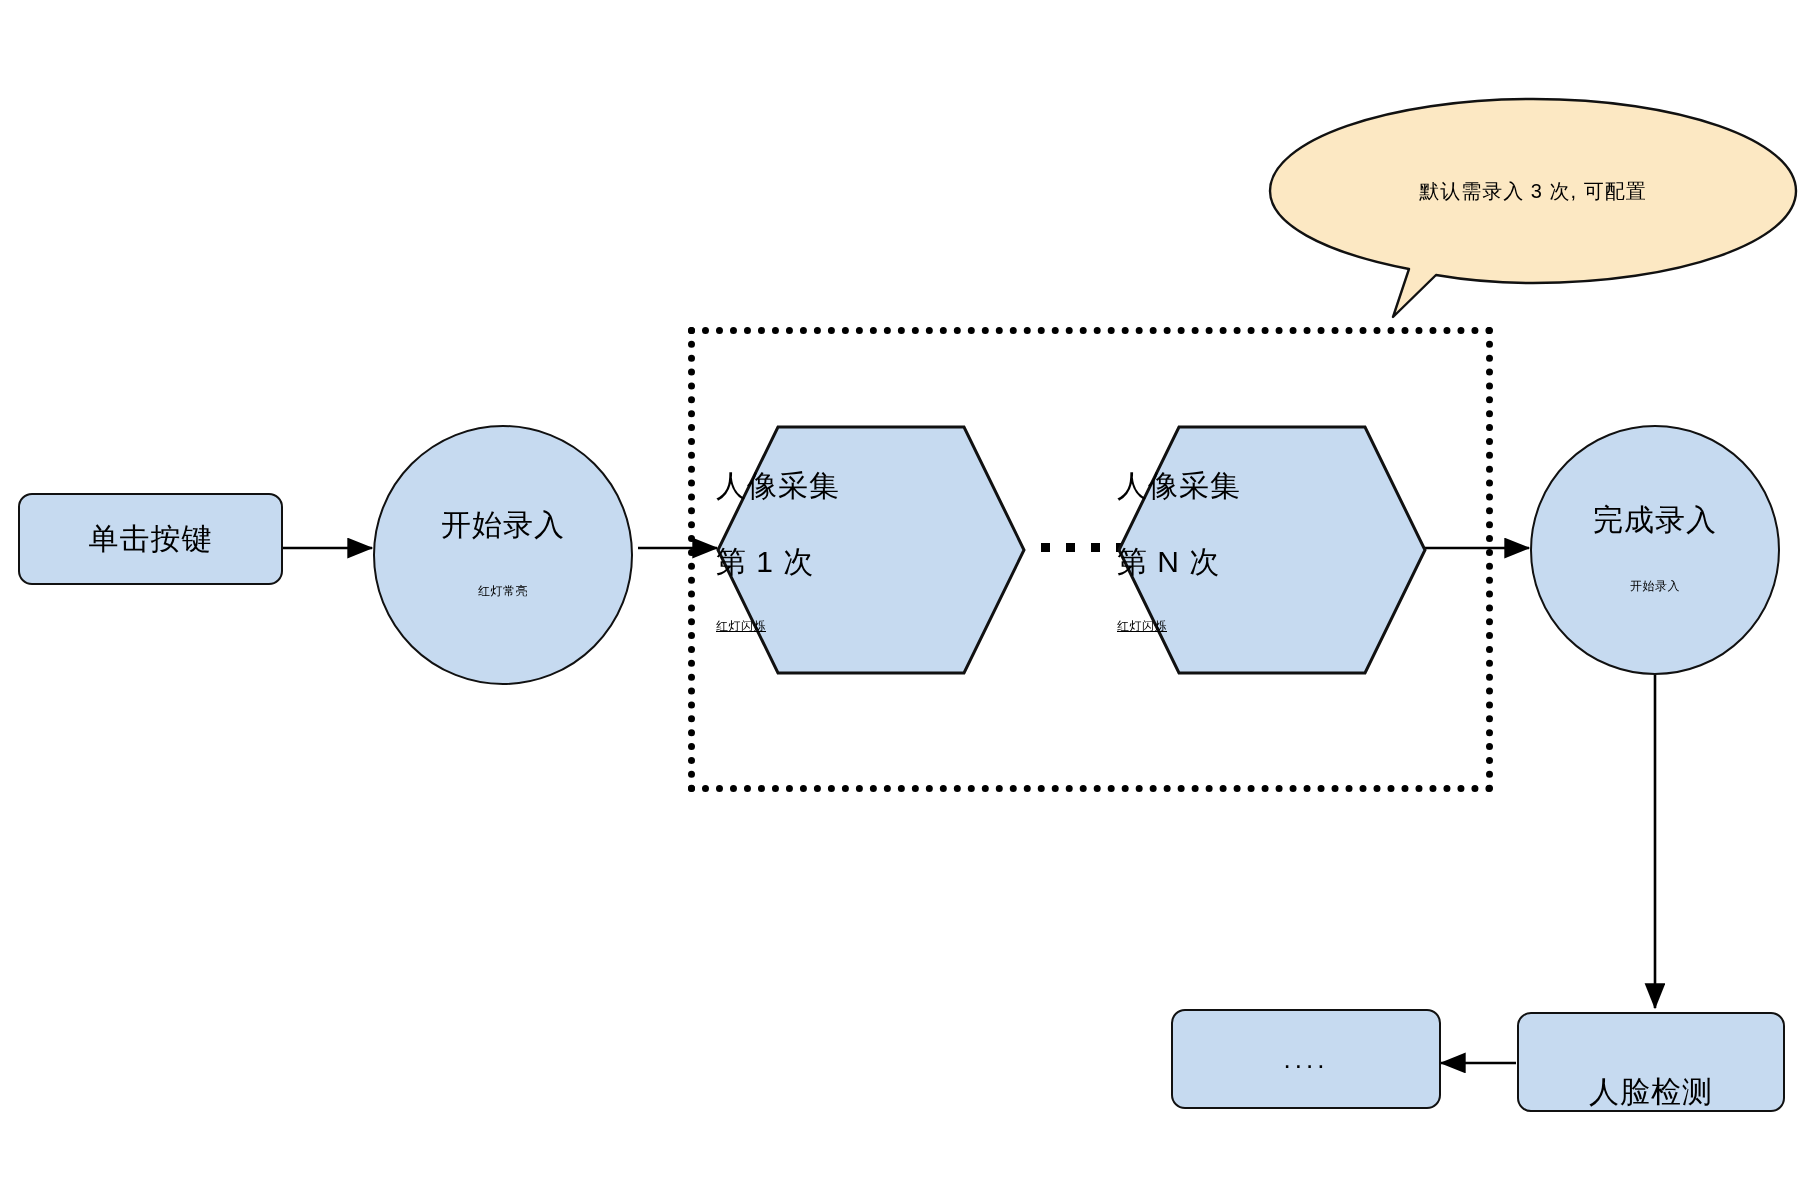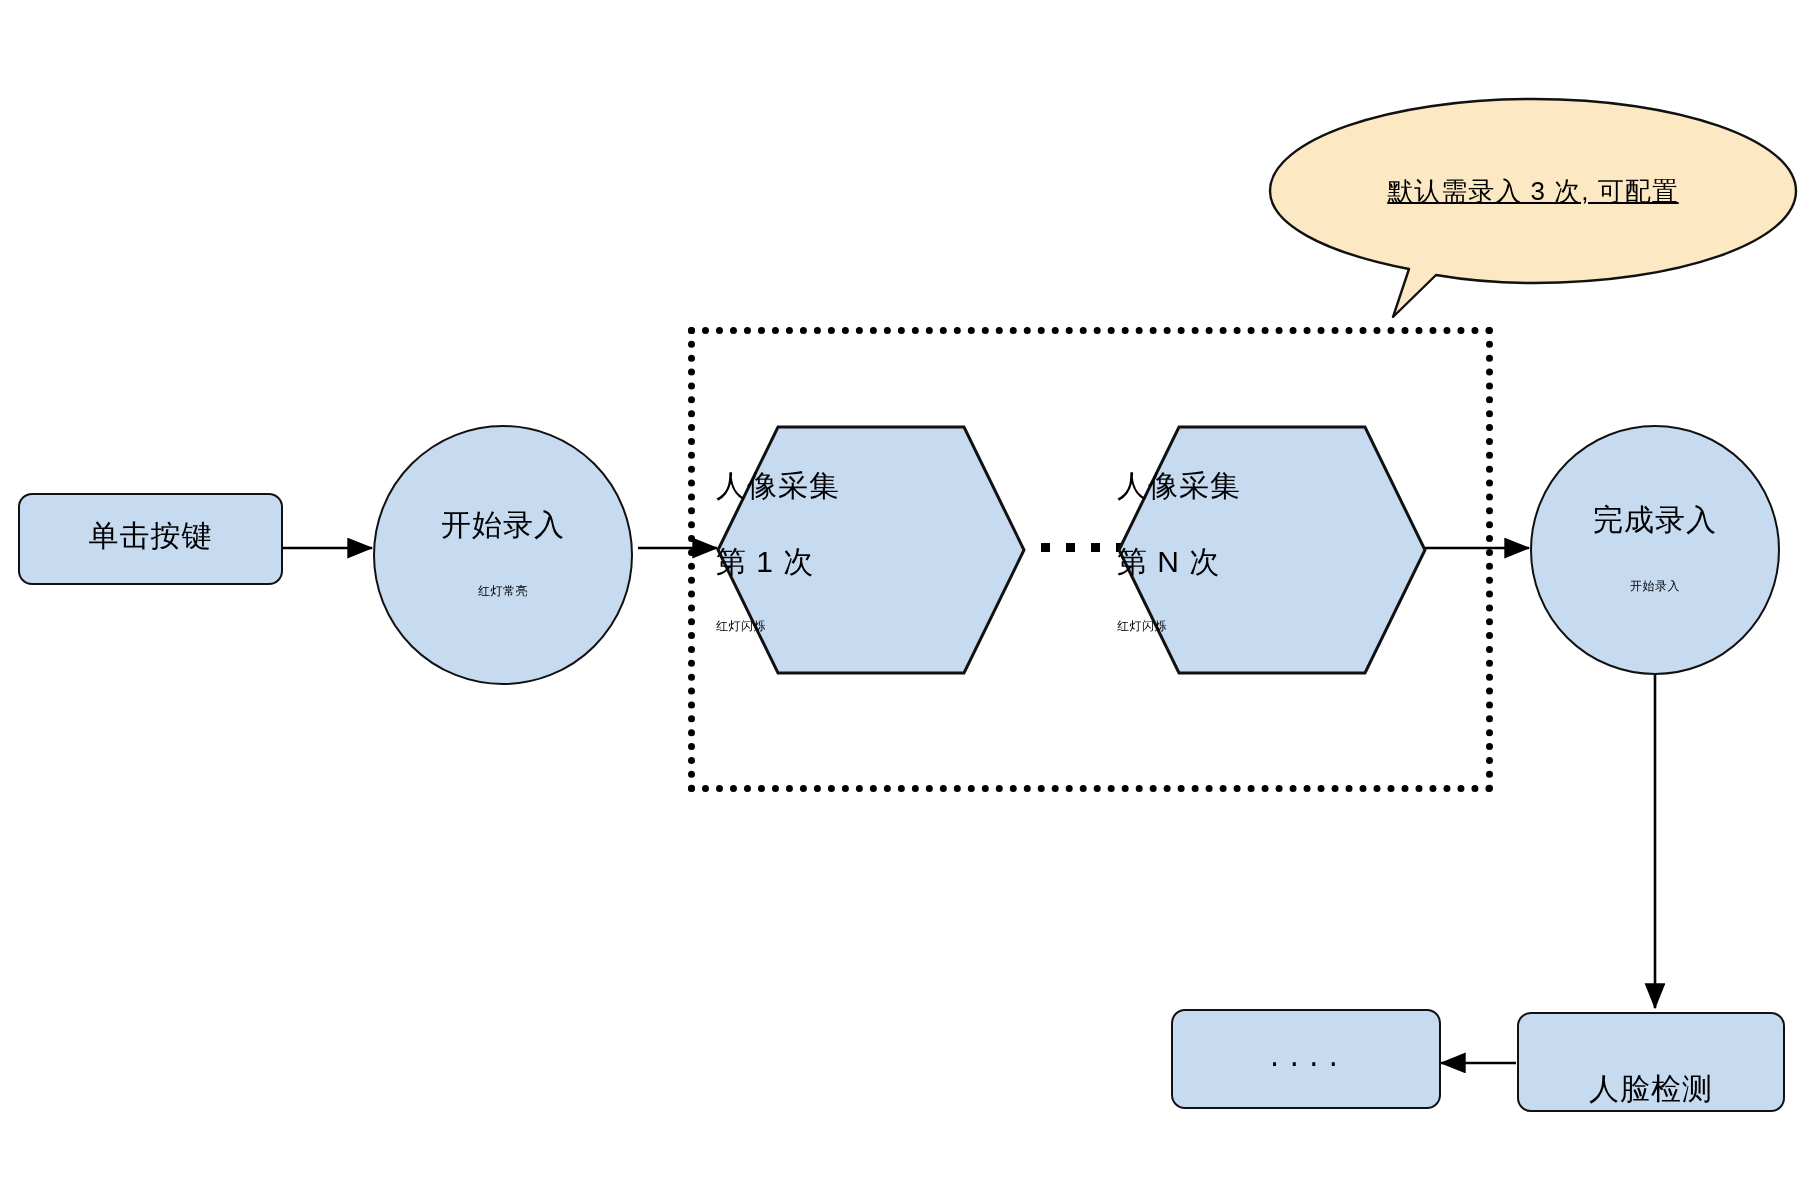--- a/index.html
+++ b/index.html
@@ -50,21 +50,20 @@
     letter-spacing: 0.5px;
     white-space: nowrap;
     color: #000;
   }
 
   
   .rrect {
     background: #c6daf0;
     border: 2px solid #111111;
     border-radius: 14px;
-    font-family: Liberation Mono, monospace;
   }
 
   
   .circle-node {
     background: #c6daf0;
     border: 2.5px solid #111111;
     border-radius: 50%;
   }
   .circle-node .label-main {
     margin-top: -6px;
@@ -93,20 +92,21 @@
     justify-content: center;
   }
   .hex-text .label-main {
     margin: 0 0 4px 0;
   }
   .hex-text .label-main.second {
     margin-top: 35px;
   }
   .hex-text .label-sub {
     margin-top: 34px;
+    text-decoration: underline;
   }
 
   
   .dotted-group {
     position: absolute;
     border: 7px dotted #000000;
     box-sizing: border-box;
     background: transparent;
   }
 
@@ -115,25 +115,24 @@
     position: absolute;
   }
   .callout-text {
     position: absolute;
     left: 0;
     top: 0;
     width: 100%;
     display: flex;
     align-items: center;
     justify-content: center;
-    font-size: 26px;
+    font-size: 20px;
     letter-spacing: 1px;
     white-space: nowrap;
     color: #000;
-    text-decoration: underline;
   }
 
   
   .hdots {
     position: absolute;
     display: flex;
     align-items: center;
     gap: 16px;
   }
   .hdots i {

